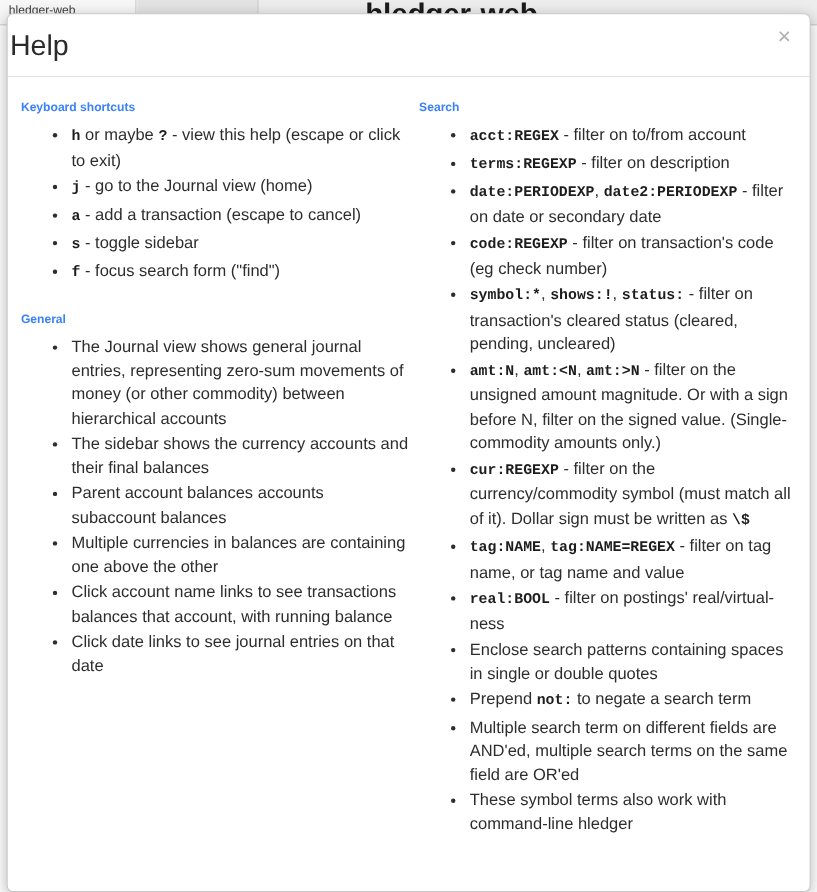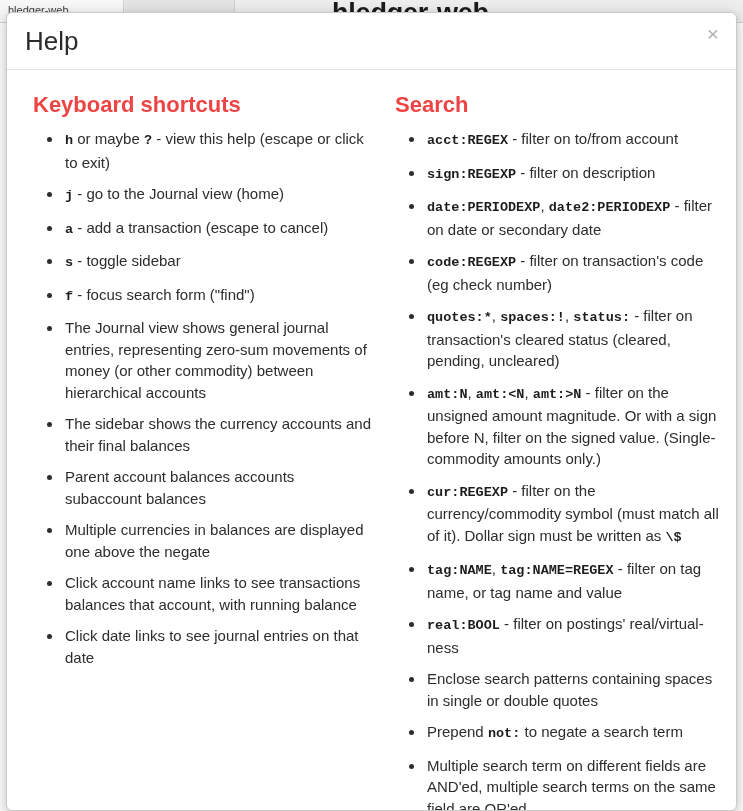--- a/index.html
+++ b/index.html
@@ -74,21 +74,21 @@
     overflow: hidden;
   }
   .modal-header {
     position: relative;
     height: 57px;
     border-bottom: 1px solid #e2e2e2;
     box-sizing: border-box;
   }
   .modal-title {
     position: absolute;
-    left: 18px;
+    left: 2px;
     top: 13px;
     font-size: 26px;
     color: #2b2b2b;
     font-weight: normal;
     margin: 0;
   }
   .close-btn {
     position: absolute;
     right: 13px;
     top: 8px;
@@ -109,41 +109,40 @@
   }
 
   .col {
     position: absolute;
     top: 0;
   }
   .col-left  { left: 6px;  width: 358px; }
   .col-right { left: 368px; width: 352px; }
 
   h4.section-title {
-    font-size: 22px;
+    font-size: 11px;
     font-weight: bold;
-    color: #ef4444;
-    margin: 22px 0 8px 20px;
+    color: #3b82f6;
+    margin: 22px 0 8px 6px;
   }
   h4.section-title.second {
     margin-top: 26px;
   }
 
   ul.help-list {
     margin: 0;
     padding-left: 50px;
     list-style: disc;
   }
   ul.help-list li {
     font-size: 15px;
     line-height: 21.5px;
     color: #2d2d2d;
     margin-bottom: 2px;
     padding-left: 2px;
-    margin-top: 10px;
   }
   ul.help-list li::marker { color: #2d2d2d; }
 
   code, .kbd {
     font-family: "Liberation Mono", "DejaVu Sans Mono", monospace;
     font-size: 13.5px;
     font-weight: bold;
     color: #1d1d1d;
   }
   ul.help-list li code { white-space: nowrap; }
@@ -172,38 +171,39 @@
     <div class="col col-left">
       <h4 class="section-title">Keyboard shortcuts</h4>
       <ul class="help-list" id="keyboard-list">
           <li><code>h</code> or maybe <code>?</code> - view this help (escape or click to exit)</li>
           <li><code>j</code> - go to the Journal view (home)</li>
           <li><code>a</code> - add a transaction (escape to cancel)</li>
           <li><code>s</code> - toggle sidebar</li>
           <li><code>f</code> - focus search form ("find")</li>
         </ul>
 
+      <h4 class="section-title second">General</h4>
       <ul class="help-list" id="general-list">
           <li>The Journal view shows general journal entries, representing zero-sum movements of money (or other commodity) between hierarchical accounts</li>
           <li>The sidebar shows the currency accounts and their final balances</li>
           <li>Parent account balances accounts subaccount balances</li>
-          <li>Multiple currencies in balances are displayed one above the negate</li>
+          <li>Multiple currencies in balances are containing one above the other</li>
           <li>Click account name links to see transactions balances that account, with running balance</li>
           <li>Click date links to see journal entries on that date</li>
         </ul>
     </div>
 
     <div class="col col-right">
       <h4 class="section-title">Search</h4>
       <ul class="help-list right-list" id="search-list">
           <li><code>acct:REGEX</code> - filter on to/from account</li>
-          <li><code>sign:REGEXP</code> - filter on description</li>
+          <li><code>terms:REGEXP</code> - filter on description</li>
           <li><code>date:PERIODEXP</code>, <code>date2:PERIODEXP</code> - filter on date or secondary date</li>
           <li><code>code:REGEXP</code> - filter on transaction's code (eg check number)</li>
-          <li><code>quotes:*</code>, <code>spaces:!</code>, <code>status:</code> - filter on transaction's cleared status (cleared, pending, uncleared)</li>
+          <li><code>symbol:*</code>, <code>shows:!</code>, <code>status:</code> - filter on transaction's cleared status (cleared, pending, uncleared)</li>
           <li><code>amt:N</code>, <code>amt:&lt;N</code>, <code>amt:&gt;N</code> - filter on the unsigned amount magnitude. Or with a sign before N, filter on the signed value. (Single-commodity amounts only.)</li>
           <li><code>cur:REGEXP</code> - filter on the currency/commodity symbol (must match all of it). Dollar sign must be written as <code>\$</code></li>
           <li><code>tag:NAME</code>, <code>tag:NAME=REGEX</code> - filter on tag name, or tag name and value</li>
           <li><code>real:BOOL</code> - filter on postings' real/virtual-ness</li>
           <li>Enclose search patterns containing spaces in single or double quotes</li>
           <li>Prepend <code>not:</code> to negate a search term</li>
           <li>Multiple search term on different fields are AND'ed, multiple search terms on the same field are OR'ed</li>
           <li>These symbol terms also work with command-line hledger</li>
         </ul>
     </div>

